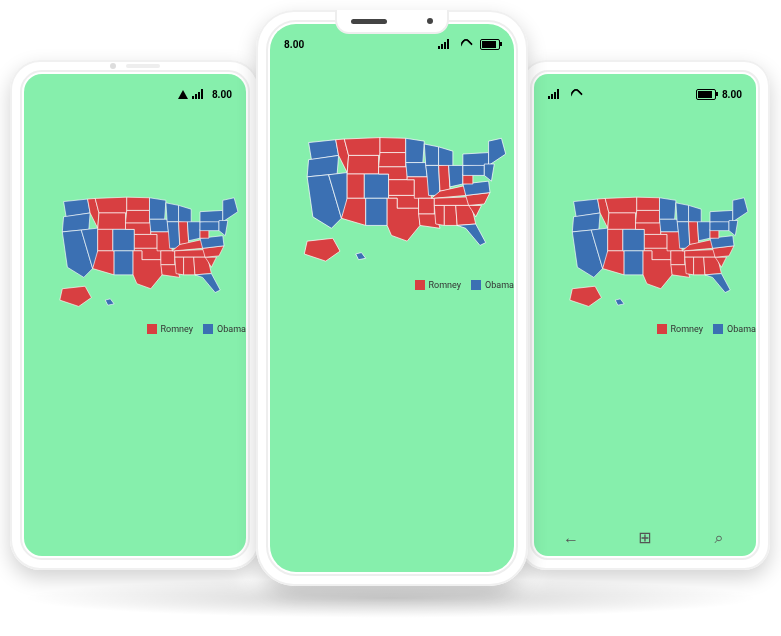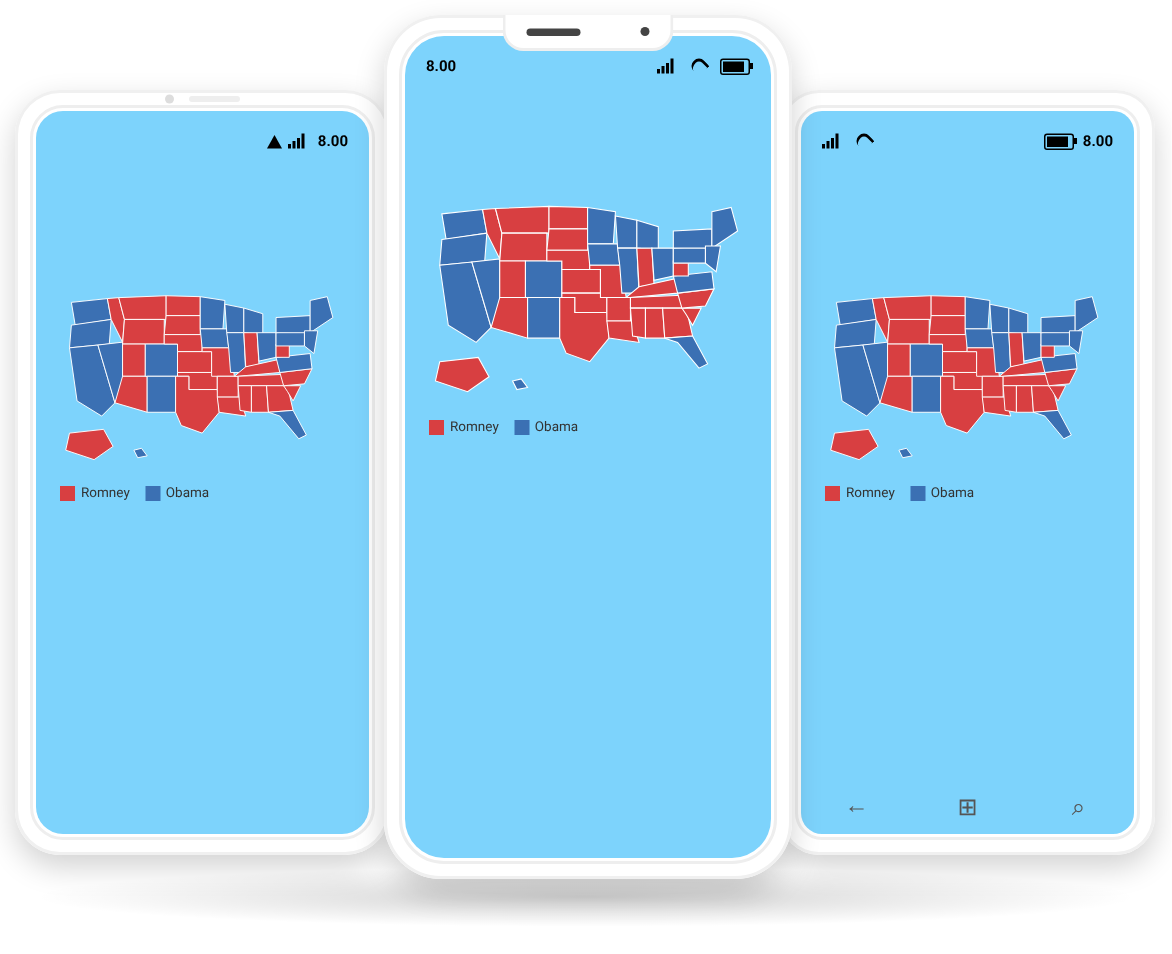--- a/index.html
+++ b/index.html
@@ -25,21 +25,21 @@
   content:"";
   position:absolute;
   inset:10px;
   border-radius:30px;
   border:2px solid #eee;
 }
 .phone .screen{
   position:absolute;
   inset:14px;
   border-radius:26px;
-  background:#7dd3fc;
+  background:#86efac;
   overflow:hidden;
 }
 .p-left{left:10px;top:60px;width:250px;height:510px;border-radius:30px}
 .p-left::before{border-radius:22px}
 .p-left .screen{border-radius:18px}
 .p-right{left:520px;top:60px;width:250px;height:510px;border-radius:26px}
 .p-right::before{border-radius:18px}
 .p-right .screen{border-radius:14px}
 .p-mid{left:256px;top:10px;width:272px;height:576px;z-index:5}
 .status{
@@ -79,21 +79,21 @@
 .p-left .topbits .d{width:6px;height:6px;border-radius:50%;background:#ddd}
 .p-left .topbits .s{width:34px;height:4px;border-radius:2px;background:#eee}
 .navbar{
   position:absolute;left:0;right:0;bottom:6px;height:26px;
   display:flex;align-items:center;justify-content:space-around;
   color:#555;font-size:16px;
 }
 .navbar .k{width:40px;text-align:center}
 .map-wrap{
   position:absolute;left:16px;right:0;top:110px;
-  display:flex;flex-direction:column;align-items:flex-start;
+  display:flex;flex-direction:column;align-items:flex-end;
 }
 .p-left .map-wrap,.p-right .map-wrap{top:120px}
 .map-wrap svg{width:92%;height:auto}
 .p-mid .map-wrap svg{width:94%}
 .legend{
   display:flex;gap:10px;justify-content:center;margin-top:10px;
   font-size:9px;color:#333;
 }
 .legend .item{display:flex;align-items:center;gap:4px}
 .legend .sq{width:10px;height:10px}

